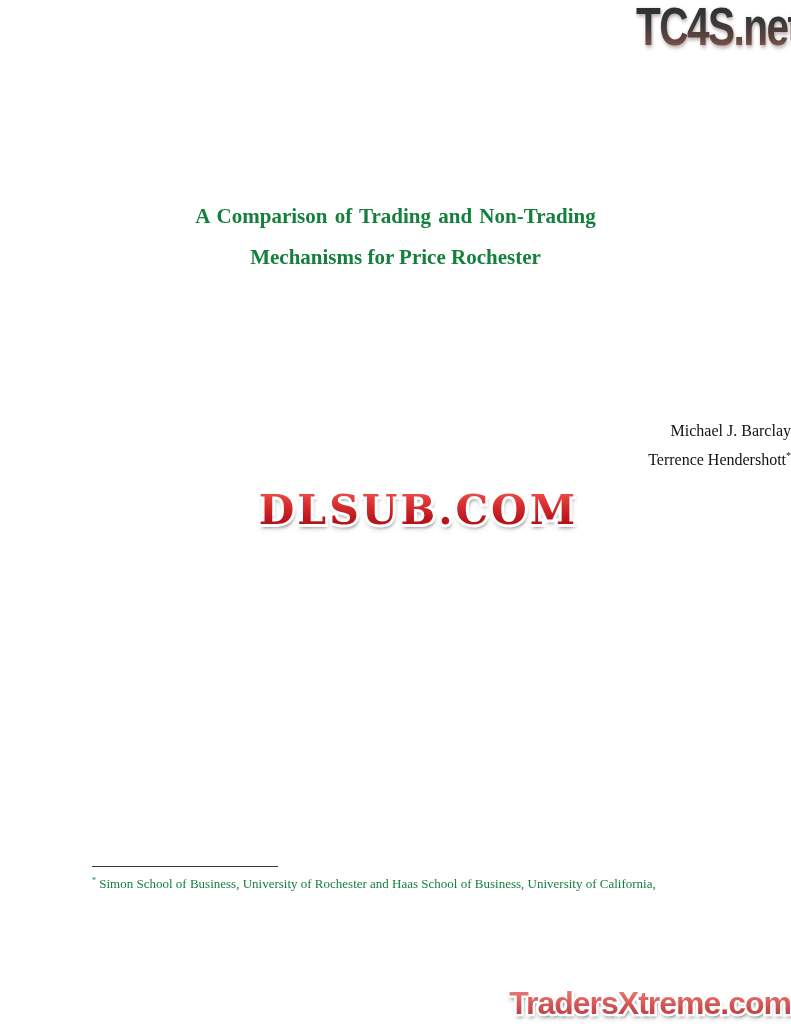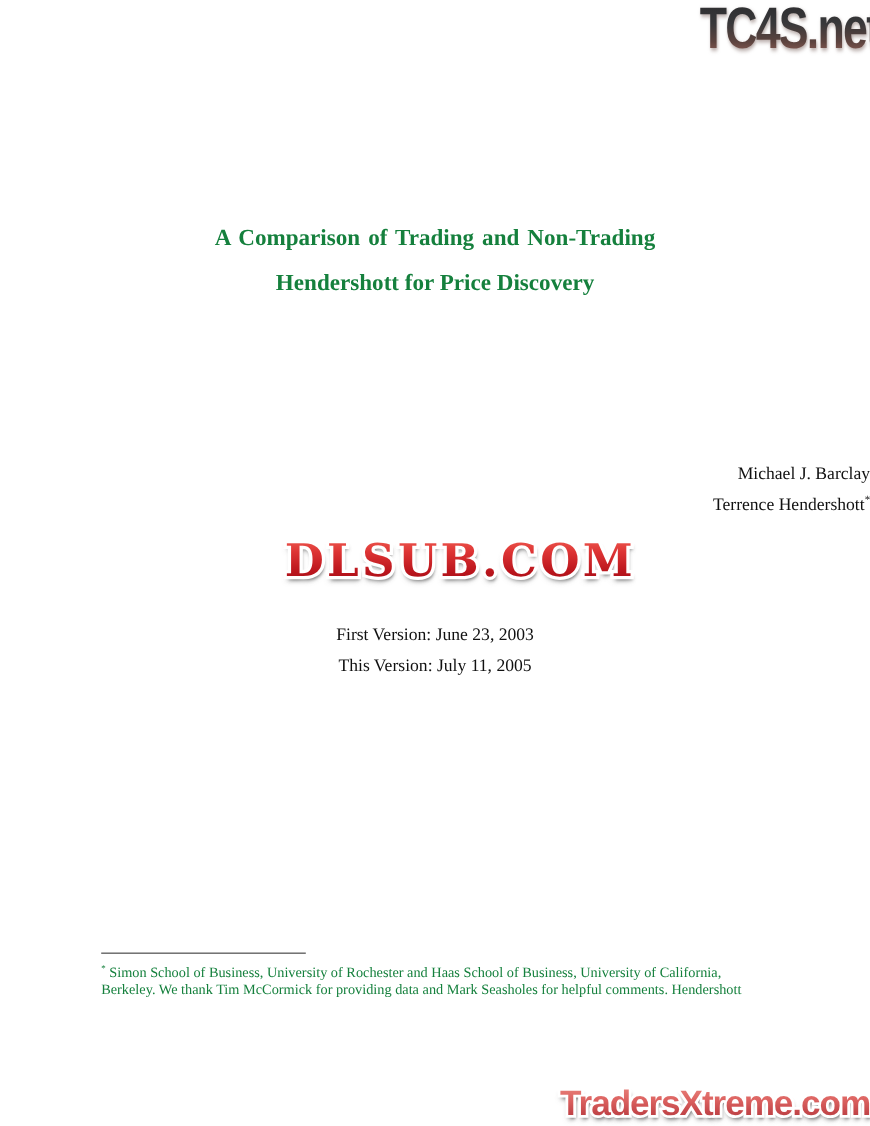--- a/index.html
+++ b/index.html
@@ -148,42 +148,37 @@
 </style>
 </head>
 <body>
 
 <div class="page">
 
   <div class="wm-tc4s">TC4S.net</div>
 
   <div class="title">
     <div class="t1">A Comparison of Trading and Non-Trading</div>
-    <div class="t2">Hendershott for Price Discovery</div>
+    <div class="t2">Mechanisms for Price Rochester</div>
   </div>
 
   <div class="authors">
     <div>Michael J. Barclay</div>
     <div><span>Terrence Hendershott</span><sup>*</sup></div>
   </div>
 
   <div class="glossy-wm wm-dlsub">
     <span class="layer-back">DLSUB.COM</span>
     <span class="layer-front">DLSUB.COM</span>
   </div>
 
-  <div class="versions">
-    <div>First Version: June 23, 2003</div>
-    <div>This Version: July 11, 2005</div>
-  </div>
 
   <div class="footnote">
     <div class="footnote-rule"></div>
     <div class="fline"><sup>*</sup><span> Simon School of Business, University of Rochester and Haas School of Business, University of California,</span></div>
-    <div class="fline">Berkeley. We thank Tim McCormick for providing data and Mark Seasholes for helpful comments. Hendershott</div>
   </div>
 
   <div class="glossy-wm wm-traders">
     <span class="layer-back">TradersXtreme.com</span>
     <span class="layer-front">TradersXtreme.com</span>
   </div>
 
 </div>
 
 </body></html>

